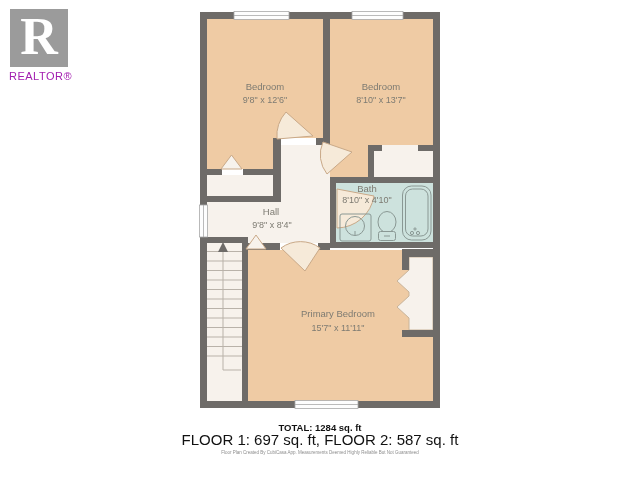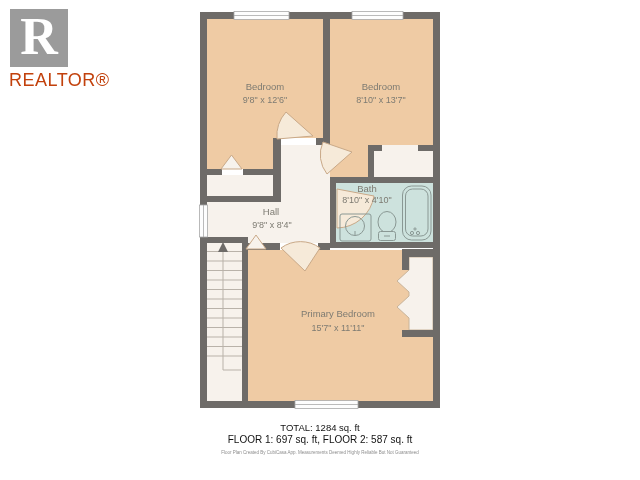--- a/index.html
+++ b/index.html
@@ -9,29 +9,29 @@
   }
   .logo-box{
     position:absolute;left:10px;top:9px;width:58px;height:58px;
     background:#9b9b9b;display:flex;align-items:center;justify-content:center;
   }
   .logo-letter{
     color:#ffffff;font-family:"Liberation Serif", serif;font-weight:bold;
     font-size:52px;line-height:1;margin-top:-2px;
   }
   .logo-brand{
-    position:absolute;left:9px;top:70px;color:#c2410c;
-    font-size:18px;letter-spacing:0.5px;font-family:"Liberation Sans", sans-serif;
+    position:absolute;left:9px;top:70px;color:#a21caf;
+    font-size:11px;letter-spacing:0.5px;font-family:"Liberation Sans", sans-serif;
   }
   .plan-svg{position:absolute;left:0;top:0;}
   .summary{
     position:absolute;left:0;top:422px;width:640px;text-align:center;color:#111111;
   }
-  .summary .total{font-size:9.5px;font-weight:normal;line-height:12px;}
-  .summary .line{font-size:10px;line-height:11.5px;}
+  .summary .total{font-size:9.5px;font-weight:bold;line-height:12px;}
+  .summary .line{font-size:15px;line-height:11.5px;}
   .summary .disclaimer{font-size:4.5px;color:#8d8d8d;margin-top:4px;}
   svg text{font-family:"Liberation Sans", sans-serif;fill:#7d7b72;}
   .room-name{font-size:9.5px;}
   .room-dims{font-size:9px;}
 </style>
 </head>
 <body>
 
 <div class="logo-box">
   <span class="logo-letter">R</span>

